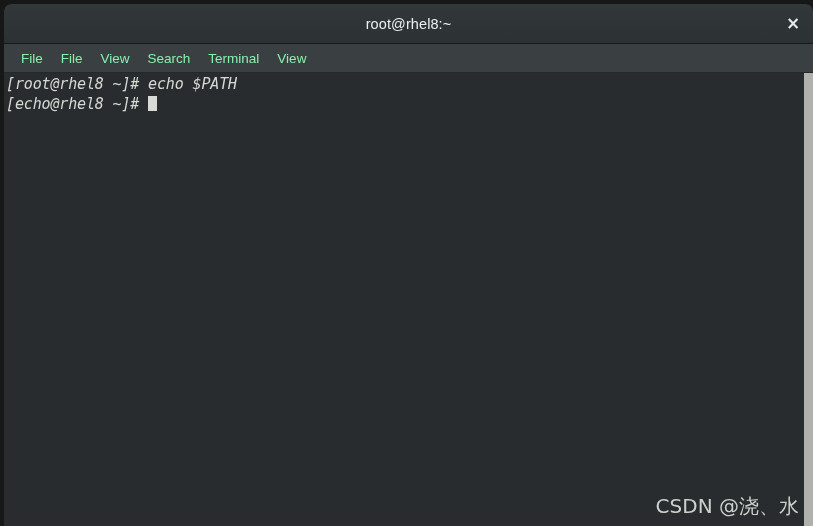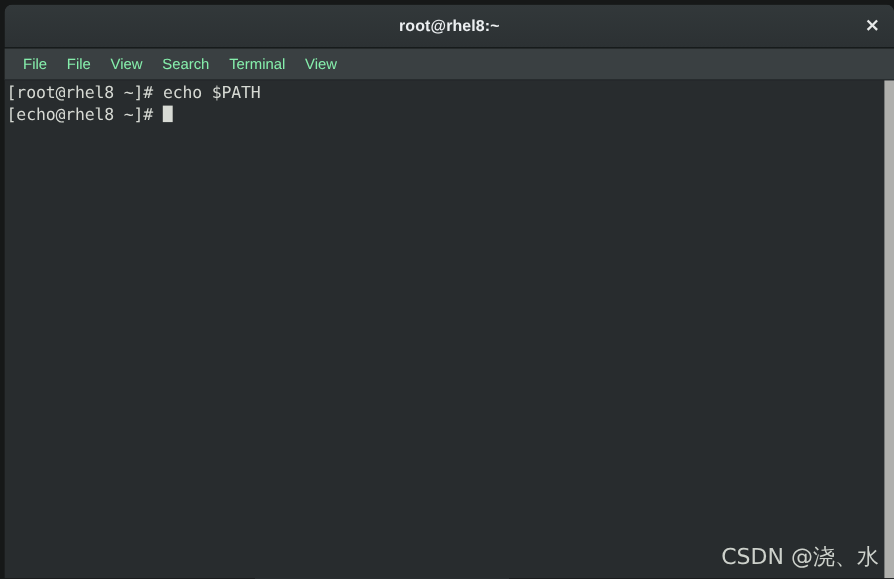--- a/index.html
+++ b/index.html
@@ -45,21 +45,21 @@
     border-top-left-radius: 7px;
     border-top-right-radius: 7px;
     border-bottom: 1px solid #14191a;
     display: flex;
     align-items: center;
     justify-content: center;
   }
   .title-text {
     color: #eceff1;
     font-size: 14.5px;
-    font-weight: bold;
+    font-weight: normal;
     letter-spacing: 0.1px;
     font-family: "Liberation Sans", sans-serif;
     user-select: none;
   }
   .close-btn {
     position: absolute;
     right: 3px;
     top: 50%;
     transform: translateY(-50%);
     width: 34px;
@@ -106,20 +106,21 @@
   }
   .term-body {
     flex: 1 1 auto;
     padding: 1px 0 0 2px;
     box-sizing: border-box;
     overflow: hidden;
   }
   .term-line {
     color: #d6d9d3;
     font-family: "DejaVu Sans Mono", "Liberation Mono", monospace;
+    font-style: italic;
     font-size: 15px;
     line-height: 20.3px;
     white-space: pre;
     letter-spacing: -0.15px;
   }
   .cursor {
     display: inline-block;
     width: 9px;
     height: 15px;
     background: #d8dbd5;

